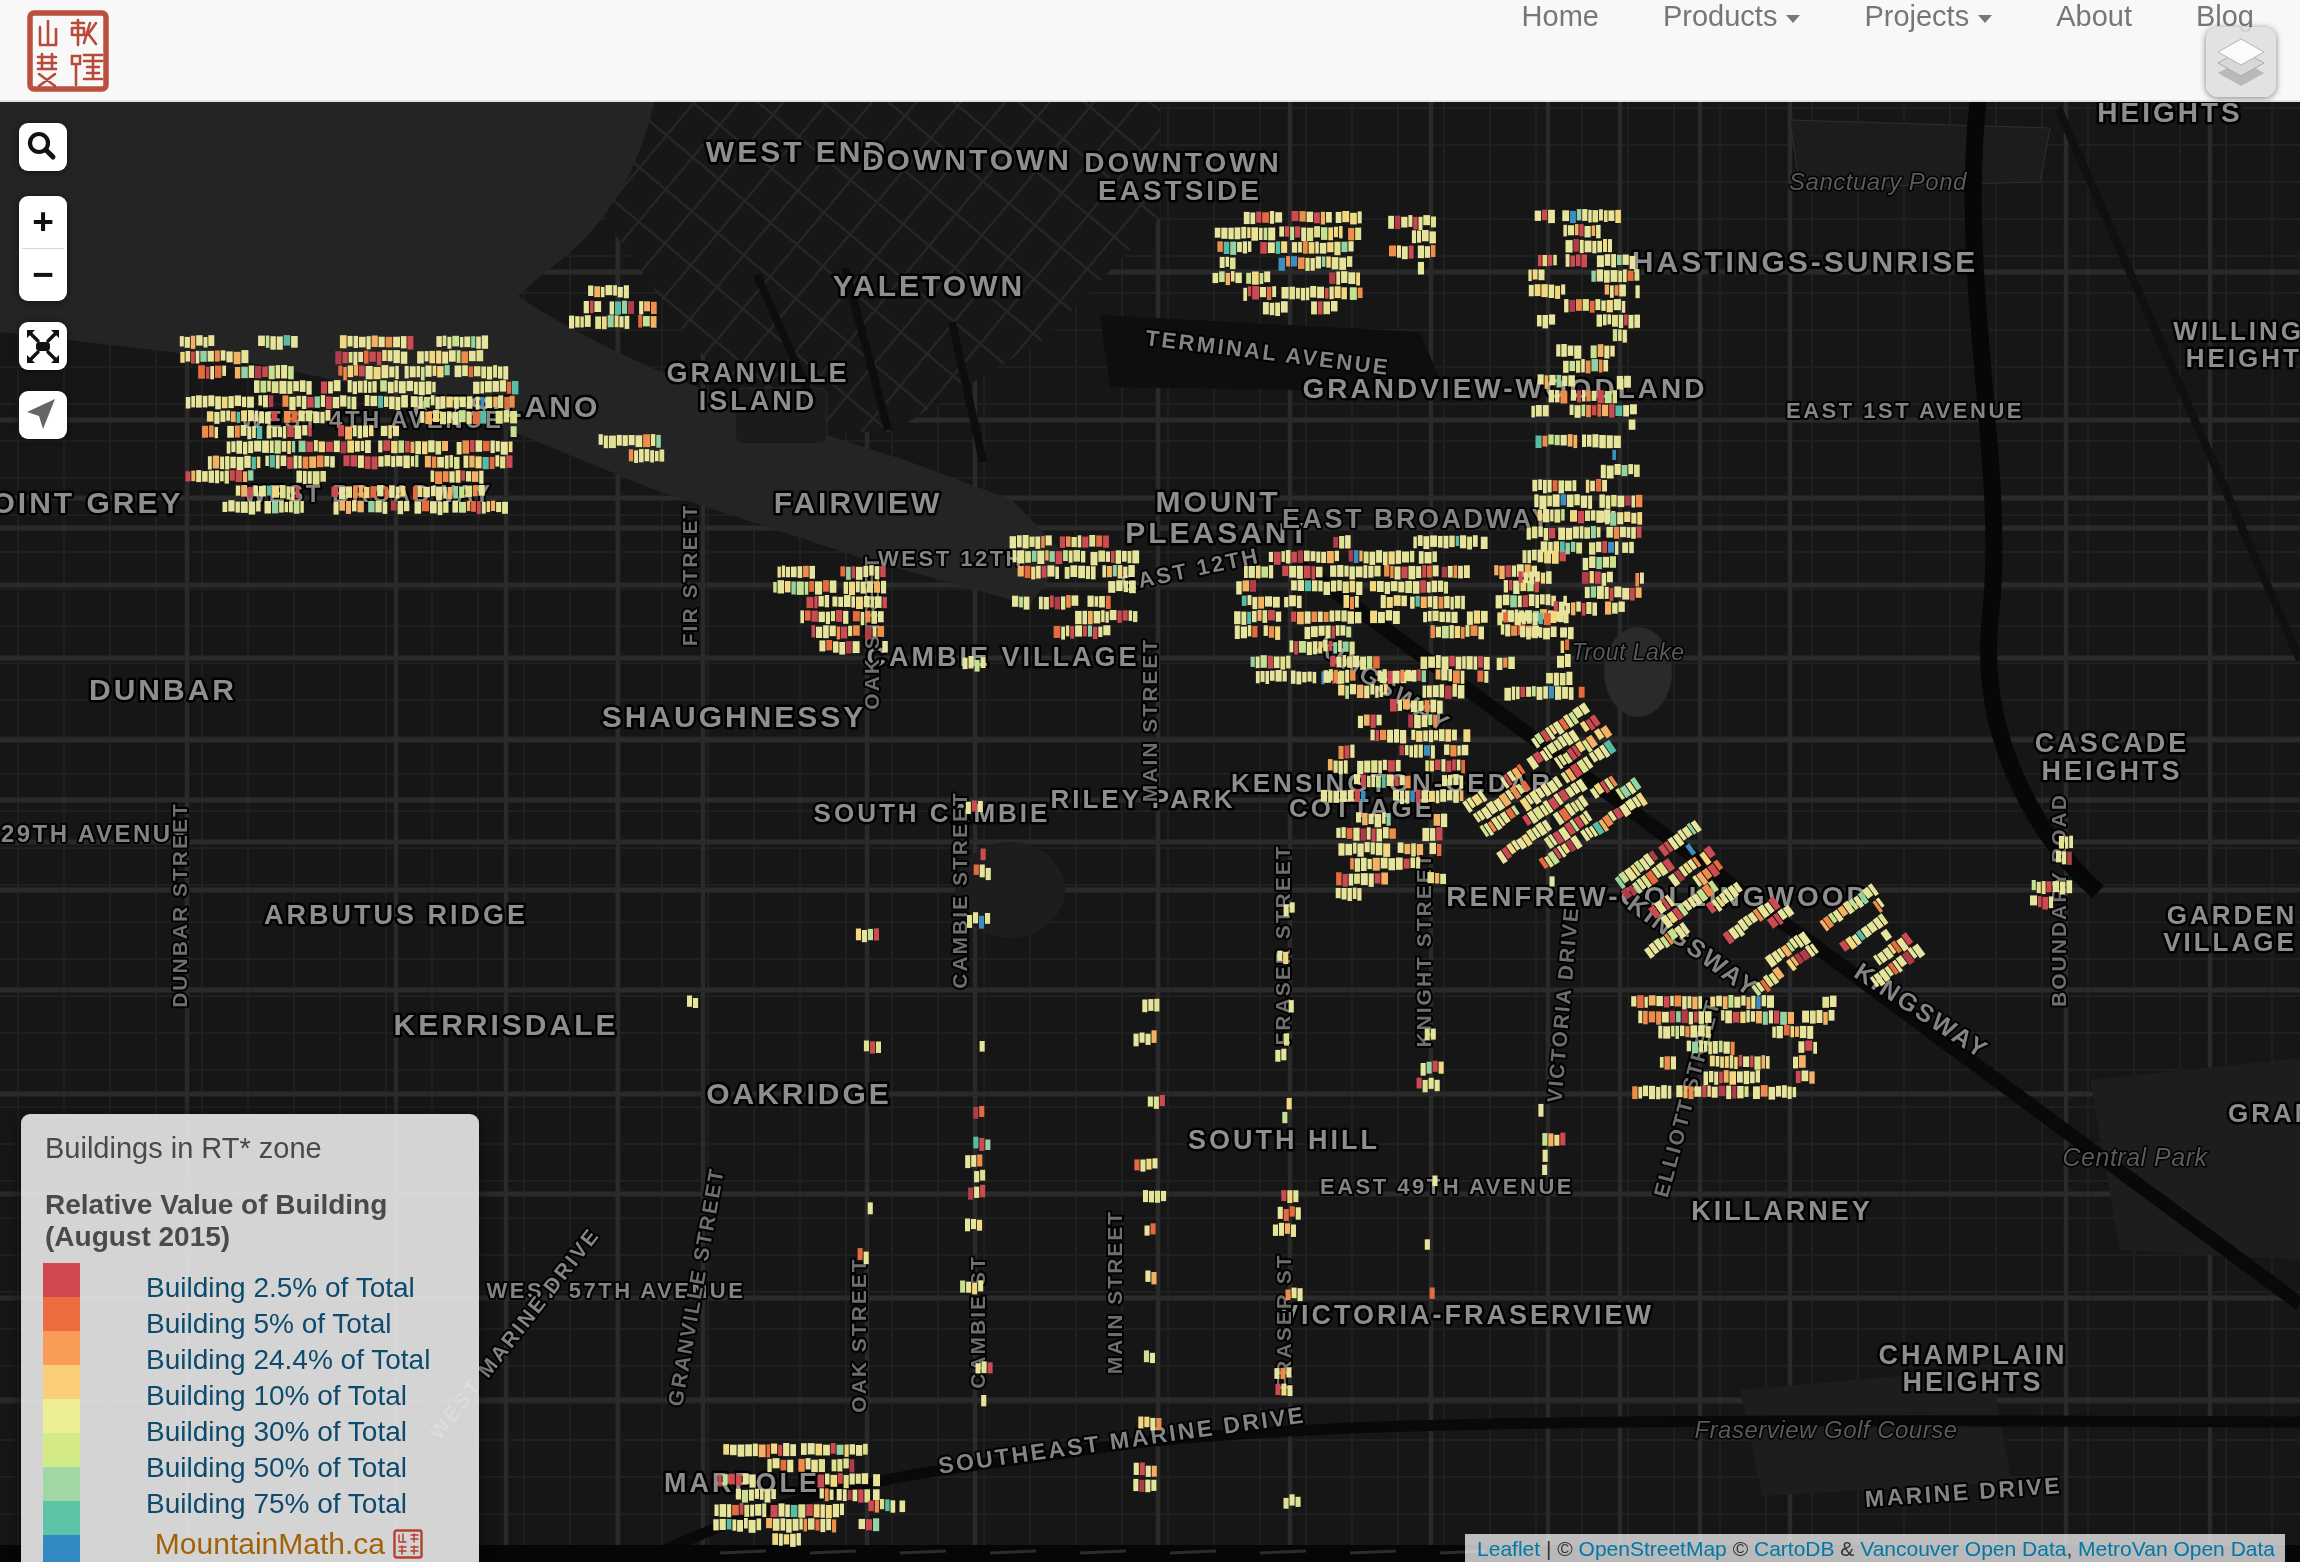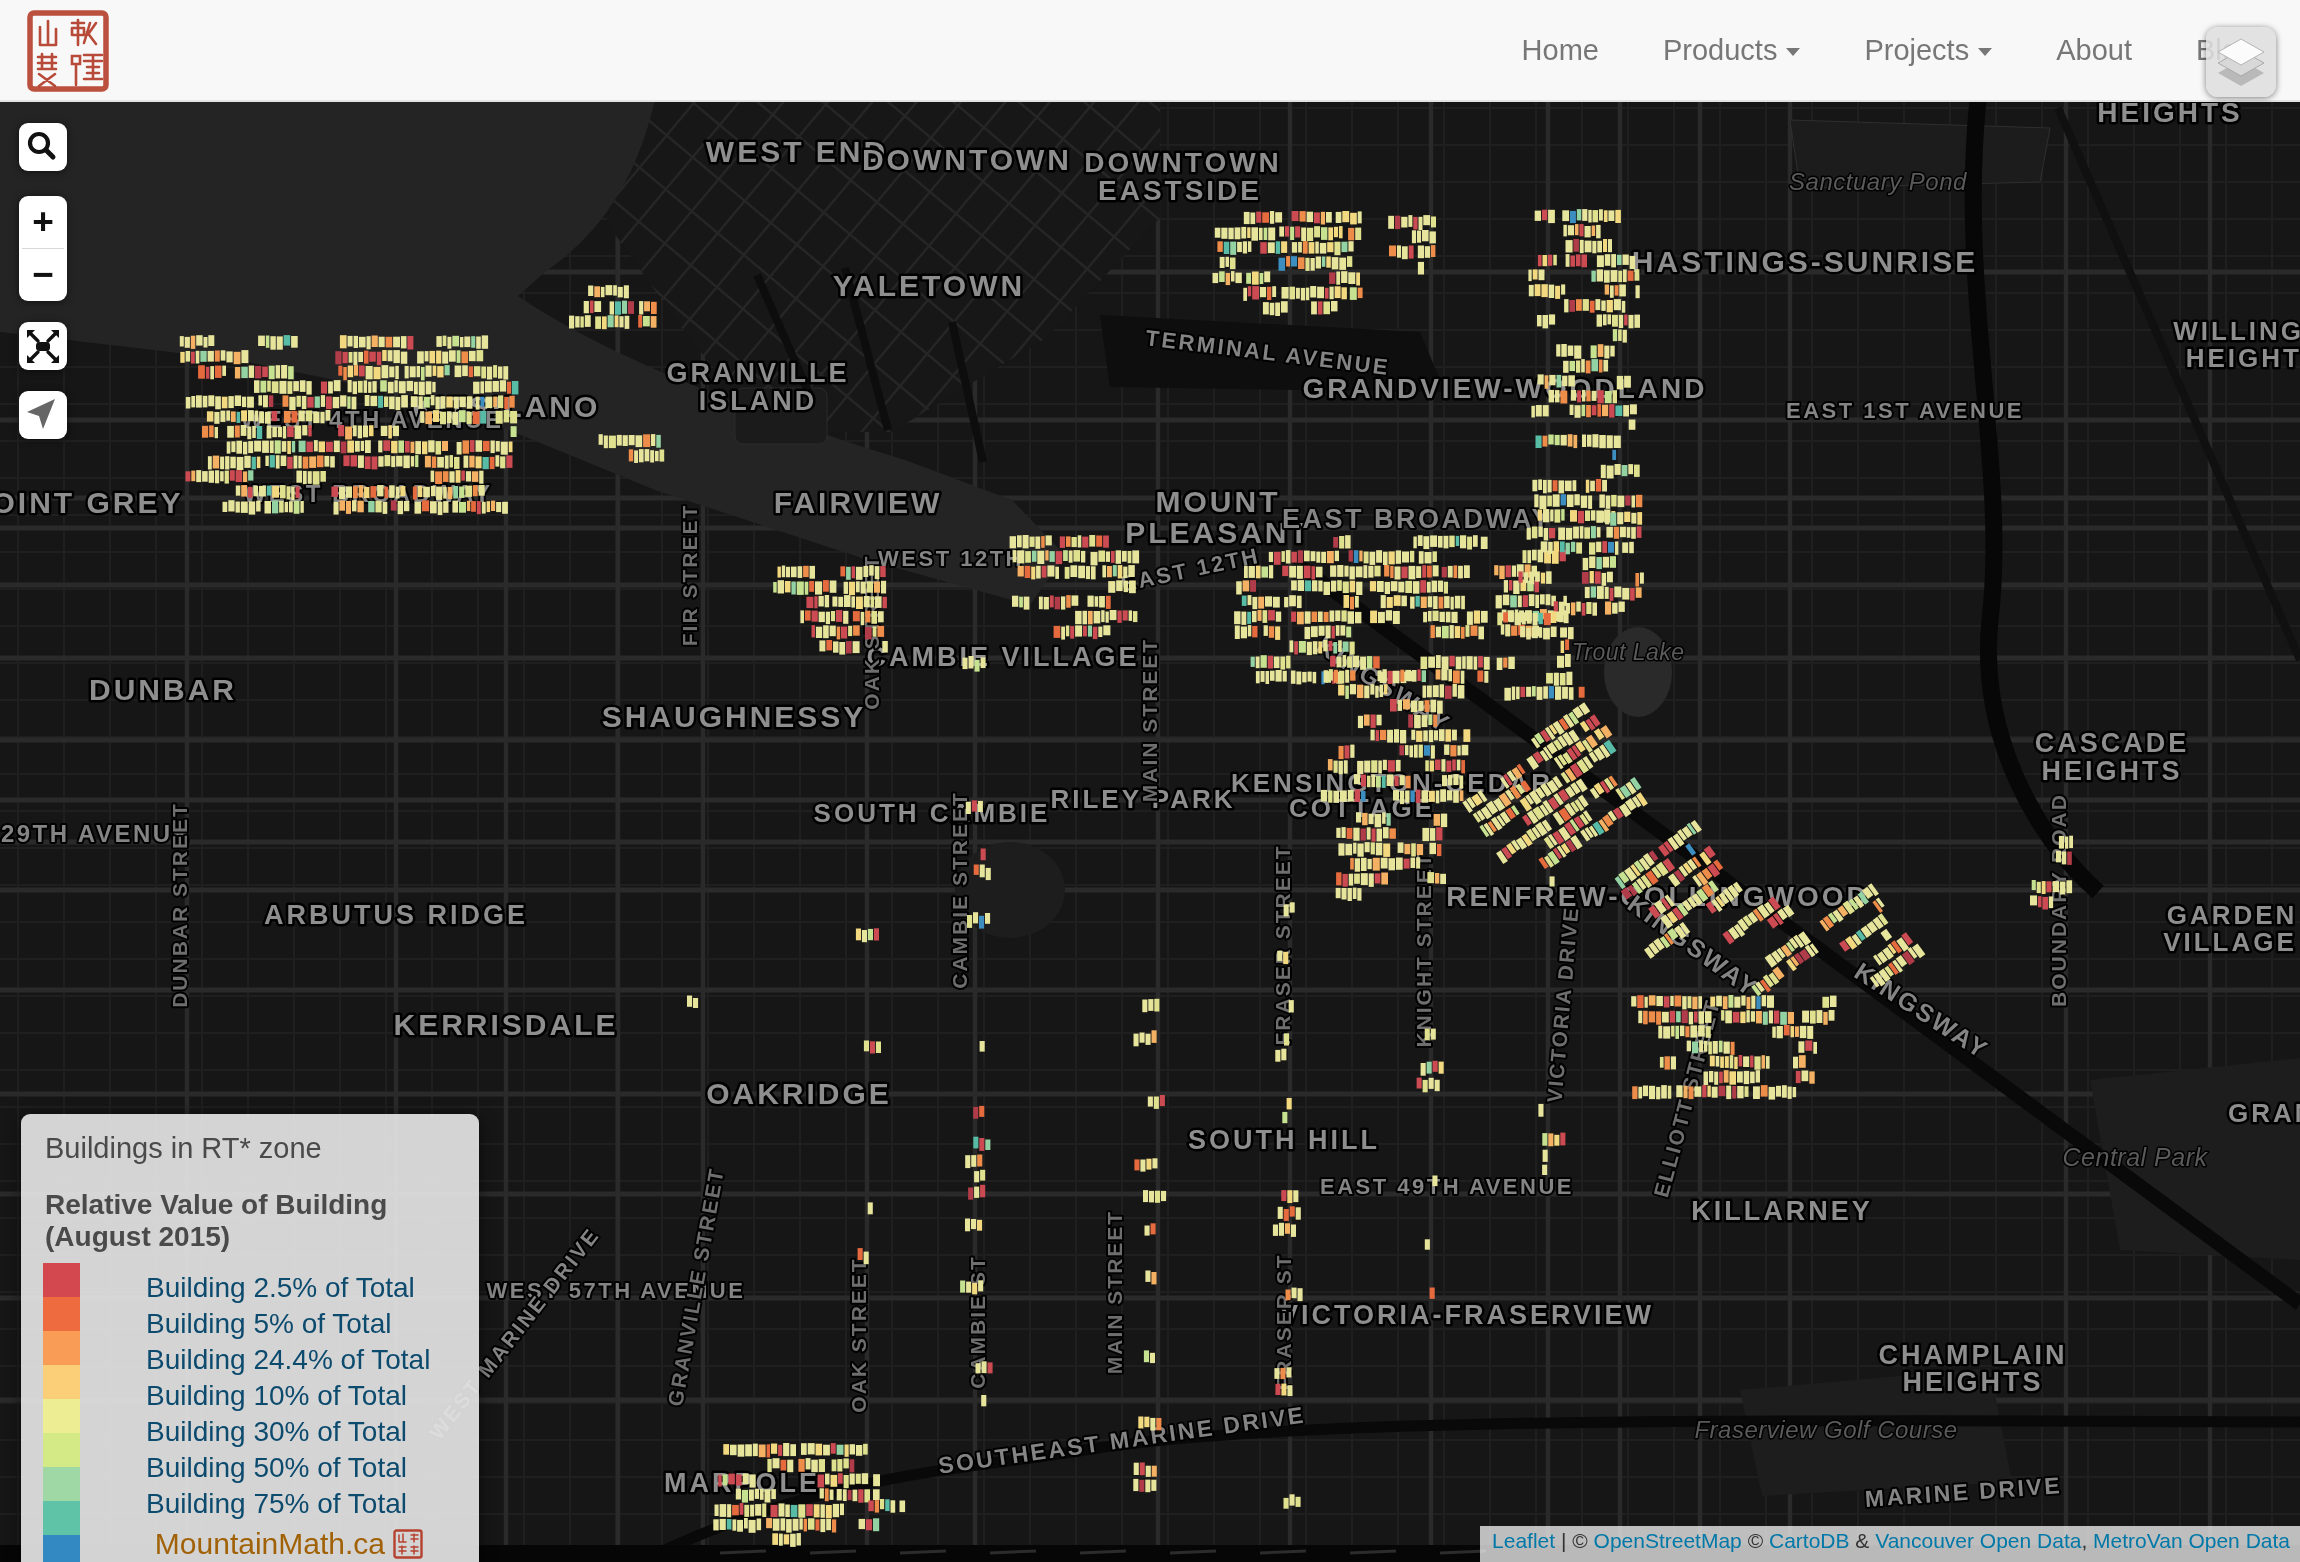--- a/index.html
+++ b/index.html
@@ -4,21 +4,21 @@
 <style>
   html,body{margin:0;padding:0;width:2300px;height:1562px;overflow:hidden;
     background:#161616;font-family:"Liberation Sans","DejaVu Sans",sans-serif;}
   #app{position:relative;width:2300px;height:1562px;}
 
   
   #navbar{position:absolute;left:0;top:0;width:2300px;height:100px;
     background:#f8f8f8;border-bottom:2px solid #e3e3e3;z-index:40;}
   #brand{position:absolute;left:26px;top:9px;width:84px;height:84px;}
   #nav-links{position:absolute;right:46px;top:0;height:100px;display:flex;
-    align-items:center;list-style:none;margin:0;padding:0;}
+    align-items:flex-start;list-style:none;margin:0;padding:0;}
   #nav-links li{margin-left:64px;}
   #nav-links a{color:#777;font-size:29px;text-decoration:none;display:flex;align-items:center;}
   .caret{display:inline-block;width:0;height:0;margin-left:9px;margin-top:4px;
     border-left:7px solid transparent;border-right:7px solid transparent;border-top:8px solid #777;}
 
   
   #map{position:absolute;left:0;top:100px;width:2300px;height:1462px;background:#161616;}
   #map svg{display:block}
 
   
@@ -45,21 +45,21 @@
   #legend-bar{width:37px;display:flex;flex-direction:column;}
   #legend-bar div{height:34px;width:37px;}
   #legend-rows{margin-left:18px;flex:1;padding-top:7px;}
   .legend-item{font-size:28px;color:#0c4a6e;height:36px;line-height:36px;white-space:nowrap;margin-left:48px;}
   #legend-credit{display:flex;justify-content:flex-end;align-items:center;height:44px;
     padding-right:34px;}
   #legend-credit a{color:#a16207;font-size:30px;text-decoration:none;}
   #credit-seal{margin-left:8px;}
 
   
-  #attribution{position:absolute;right:0;bottom:0;height:36px;line-height:30px;z-index:60;
+  #attribution{position:absolute;right:15px;bottom:0;height:28px;line-height:30px;z-index:60;
     background:rgba(255,255,255,.72);padding:0 10px 0 12px;font-size:21px;color:#333;
     white-space:nowrap;}
   #attribution .lnk{color:#0078A8;text-decoration:none;}
 </style>
 </head>
 <body>
 
 <div id="app">
 
   <div id="navbar">

